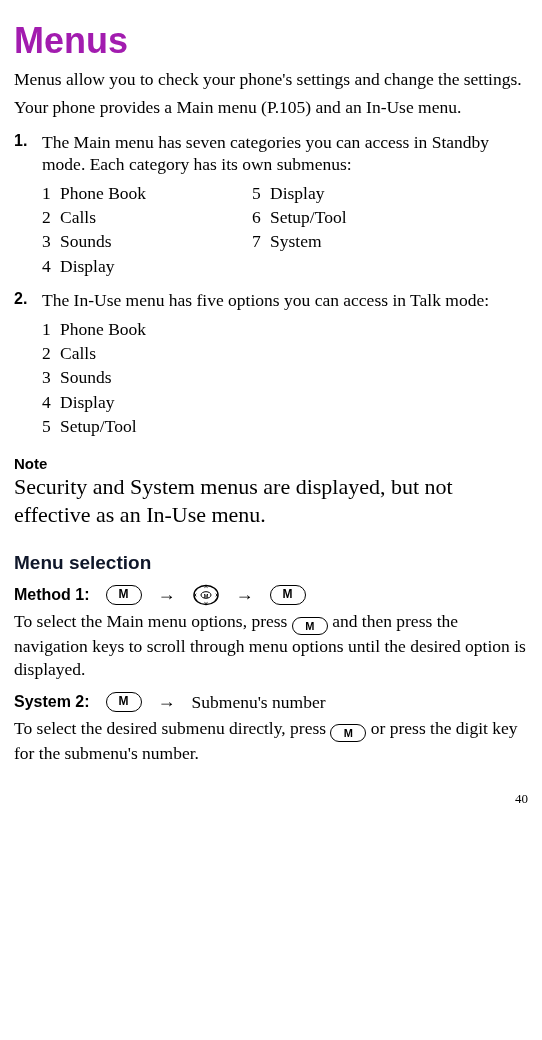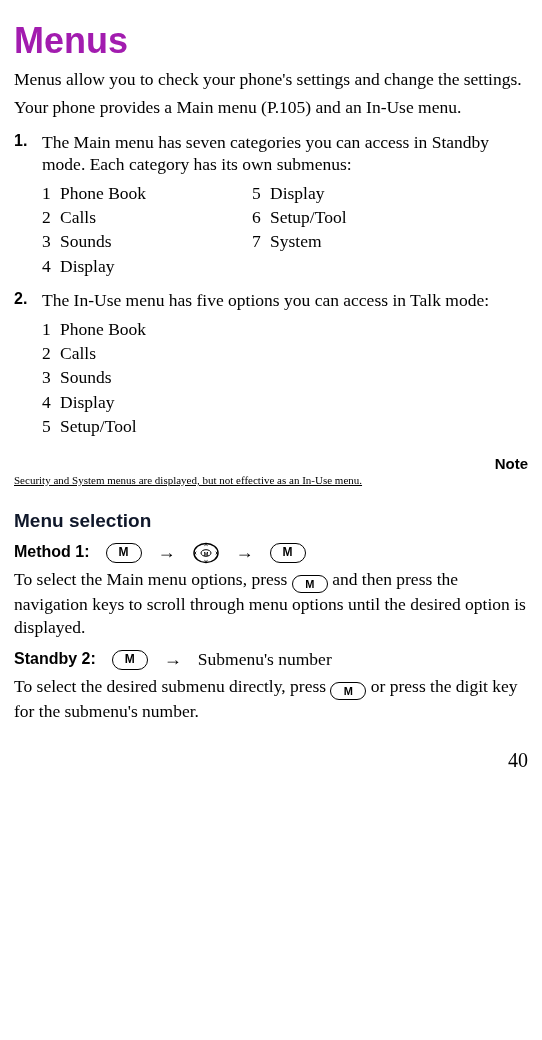--- a/index.html
+++ b/index.html
@@ -36,23 +36,22 @@
     row-gap: 2px;
   }
   .one-col { display: flex; flex-direction: column; gap: 2px; }
   .cat-entry { display: flex; gap: 8px; }
   .cat-num { width: 10px; }
   .note-head {
     font-family: Arial, Helvetica, sans-serif;
     font-weight: 700;
     font-size: 15px;
     margin-top: 16px;
-    text-align: right;
-  }
-  .note-body { font-size: 11px; margin-top: 0; text-decoration: underline; }
+  }
+  .note-body { font-size: 22px; margin-top: 0; }
   h2.sec-title {
     color: #0f172a;
     font-family: Arial, Helvetica, sans-serif;
     font-weight: 700;
     font-size: 19px;
     margin: 22px 0 8px 0;
   }
   .method-line {
     display: flex;
     align-items: center;
@@ -95,21 +94,21 @@
     border: 1.5px solid #000;
     border-radius: 9px;
     font-family: Arial, Helvetica, sans-serif;
     font-weight: 700;
     font-size: 11px;
     vertical-align: -3px;
   }
   .page-num {
     position: relative;
     text-align: right;
-    font-size: 20px;
+    font-size: 13px;
     margin-top: 26px;
   }
   .or-bold { font-family: "Times New Roman", serif; }
 </style>
 </head>
 <body>
 
 <h1 class="page-title">Menus</h1>
 
 <p>Menus allow you to check your phone's settings and change the settings.</p>
@@ -202,21 +201,21 @@
     </svg>
   </span>
   <span class="arrow">→</span>
   <span class="key-m">M</span>
 </div>
 <p>
   <span>To select the Main menu options, press </span><span class="inline-key">M</span><span> and then press the navigation keys to scroll through menu options until the desired option is displayed.</span>
 </p>
 
 <div class="method-line" style="margin-top:10px;">
-  <span class="method-label">Standby 2:</span>
+  <span class="method-label">System 2:</span>
   <span class="key-m">M</span>
   <span class="arrow">→</span>
   <span>Submenu's number</span>
 </div>
 <p>
   <span>To select the desired submenu directly, press </span><span class="inline-key">M</span><span class="or-bold"> or </span><span> press the digit key for the submenu's number.</span>
 </p>
 
 <div class="page-num">40</div>
 

